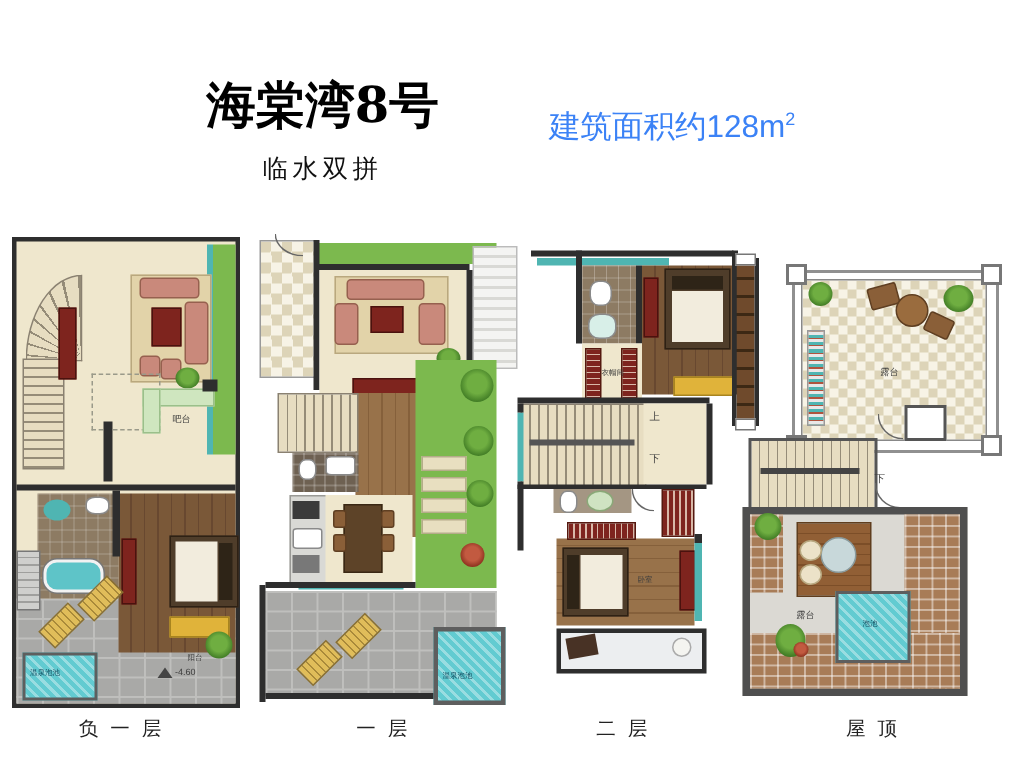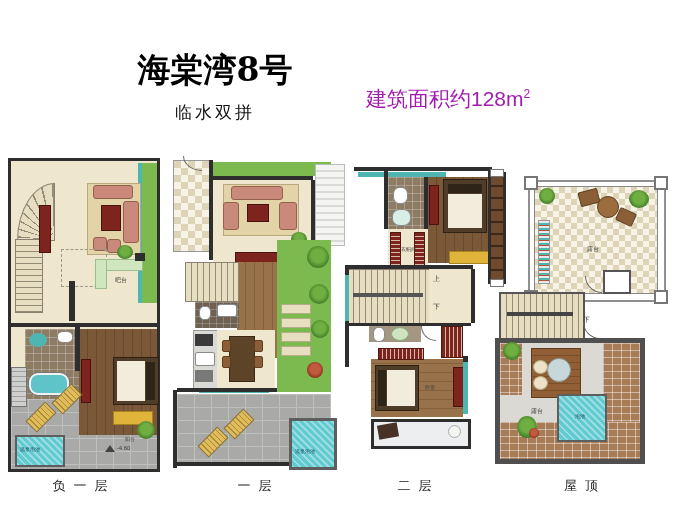--- a/index.html
+++ b/index.html
@@ -48,21 +48,21 @@
   .tiny{position:absolute;font-size:6px;color:#3d3d3d;line-height:1;white-space:nowrap;}
   .yellow{position:absolute;background:#e0b33a;border:1px solid #a8841f;}
   .barcounter{position:absolute;background:#cfe6bf;border:1px solid #9bbf8a;}
   .dashedbox{position:absolute;border:1px dashed #9a9a8a;}
   .rot45{transform:rotate(45deg);}
   .floor-label{position:absolute;top:477px;text-align:center;font-size:13px;letter-spacing:8px;color:#222;}
   .title{position:absolute;left:105px;top:48px;width:220px;text-align:center;
     font-family:"DejaVu Serif",serif;font-weight:700;font-size:33px;color:#000;}
   .subtitle{position:absolute;left:105px;top:101px;width:220px;text-align:center;
     font-size:17px;letter-spacing:3px;color:#111;}
-  .area-note{position:absolute;left:366px;top:70px;font-size:21px;color:#a21caf;margin-top:15px;}
+  .area-note{position:absolute;left:366px;top:70px;font-size:21px;color:#3b82f6;}
   .area-note sup{font-size:12px;}
   .tri{display:inline-block;width:0;height:0;border-left:5px solid transparent;border-right:5px solid transparent;
     border-bottom:7px solid transparent;border-bottom-color:#444;vertical-align:middle;
     box-sizing:border-box;}
 </style>
 </head>
 <body>
 
 <div class="title">海棠湾8号</div>
 <div class="subtitle">临水双拼</div>

